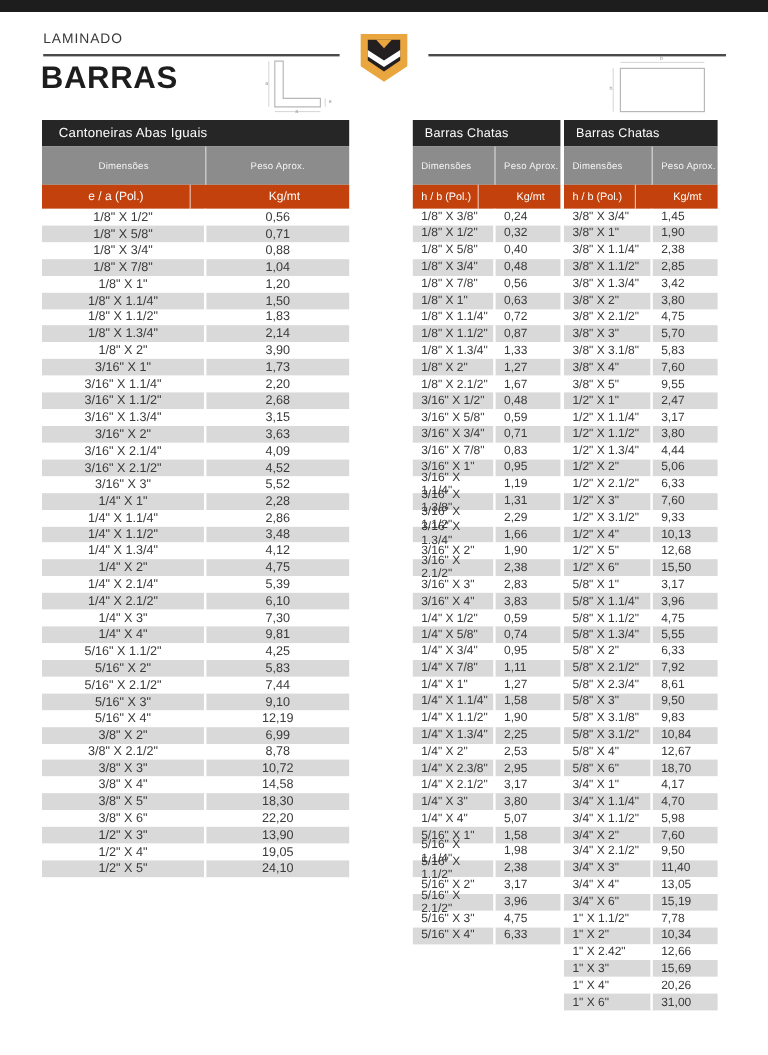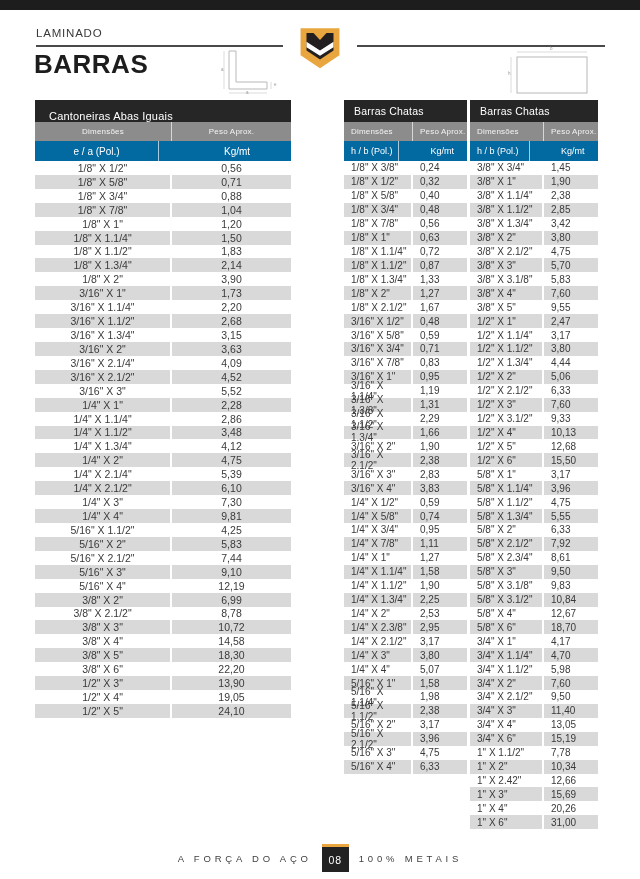--- a/index.html
+++ b/index.html
@@ -22,26 +22,26 @@
   .diag-rect  { left:508px; top:50px; width:84px; height:46px; }
   .diag .dlabel { position:absolute; font-size:4.5px; color:#9a9a9a; line-height:1; }
 
   
   .table { position:absolute; top:100px; }
   .t1 { left:35px;  width:256px; }
   .t2 { left:344px; width:123px; }
   .t3 { left:470px; width:128px; }
 
   .ttitle { height:22px; background:#262626; color:#fff; display:flex; align-items:center; font-size:11px; letter-spacing:.2px; }
-  .t1 .ttitle { padding-left:14px;align-items:flex-end; }
+  .t1 .ttitle { padding-left:14px; }
   .t2 .ttitle, .t3 .ttitle { padding-left:10px; font-size:10.5px; }
 
-  .thead { height:19px; background:#8c8c8c; color:#f4f4f4; display:flex; }
+  .thead { height:32px; background:#8c8c8c; color:#f4f4f4; display:flex; }
   .thead .cell { font-size:8px; letter-spacing:.2px; }
-  .tsub  { height:20px; background:#0369a1; color:#fff; display:flex;gap:24px; }
+  .tsub  { height:20px; background:#c2410c; color:#fff; display:flex;gap:24px; }
   .t1 .tsub .cell { font-size:10px; }
   .t2 .tsub .cell, .t3 .tsub .cell { font-size:9px; }
 
   .cell { display:flex; align-items:center; }
   .thead .c1, .tsub .c1 { border-right:1.5px solid rgba(255,255,255,.65); }
 
   .t1 .c1 { width:137px; } .t1 .c2 { width:119px; }
   .t2 .c1 { width:69px;  } .t2 .c2 { width:54px;  }
   .t3 .c1 { width:74px;  } .t3 .c2 { width:54px;  }
 
@@ -674,19 +674,14 @@
           <div class="cell c1">1" X 4"</div>
           <div class="cell c2">20,26</div>
         </div>
         <div class="trow alt">
           <div class="cell c1">1" X 6"</div>
           <div class="cell c2">31,00</div>
         </div>
       </div>
   </section>
 
-  <div class="footer">
-    <span class="ftext">A FORÇA DO AÇO</span>
-    <span class="fpage">08</span>
-    <span class="ftext">100% METAIS</span>
-  </div>
 
 </div>
 
 </body></html>

